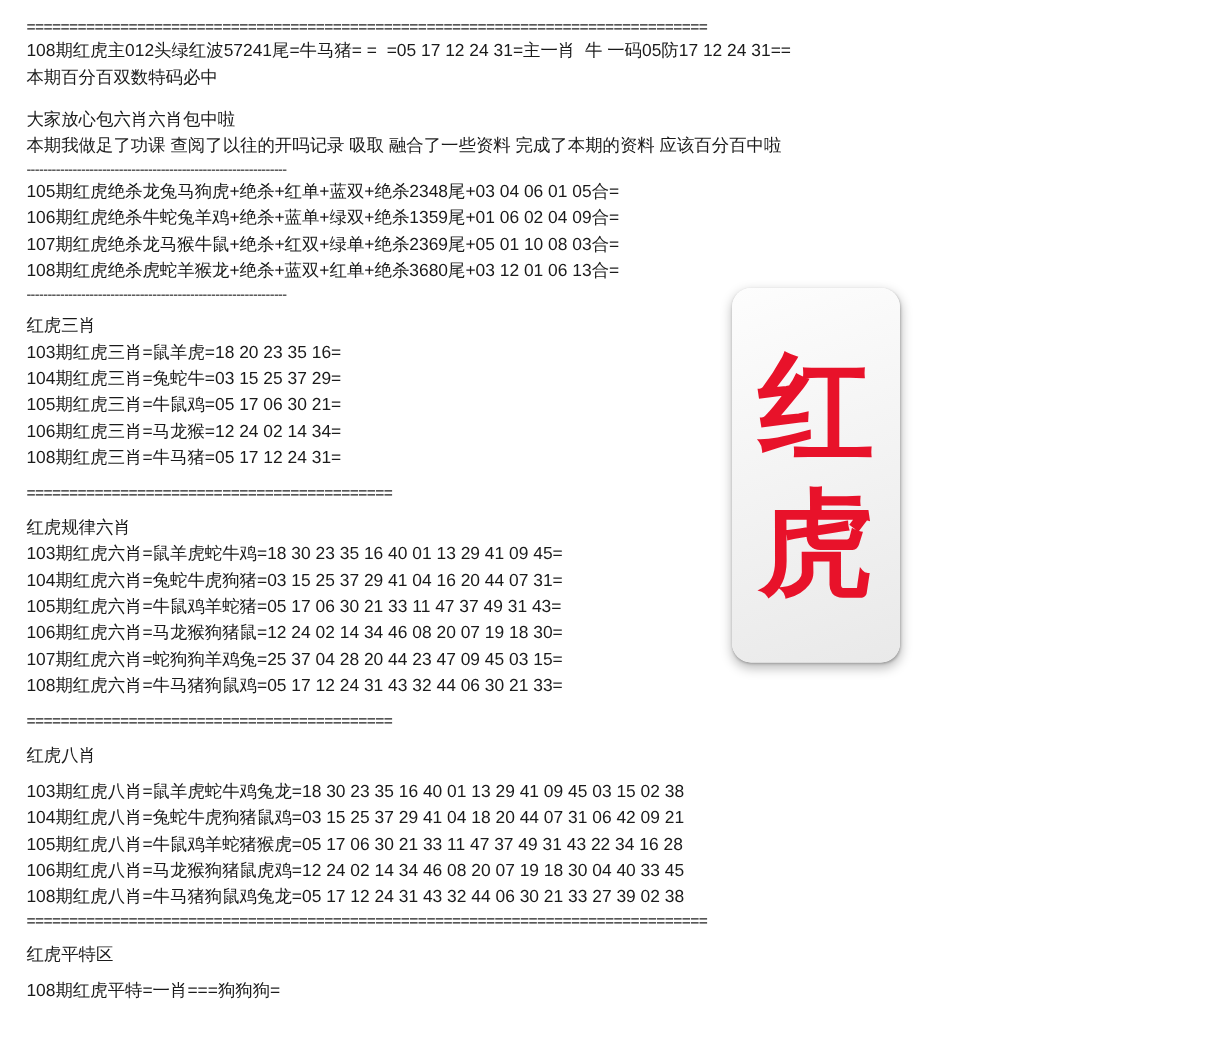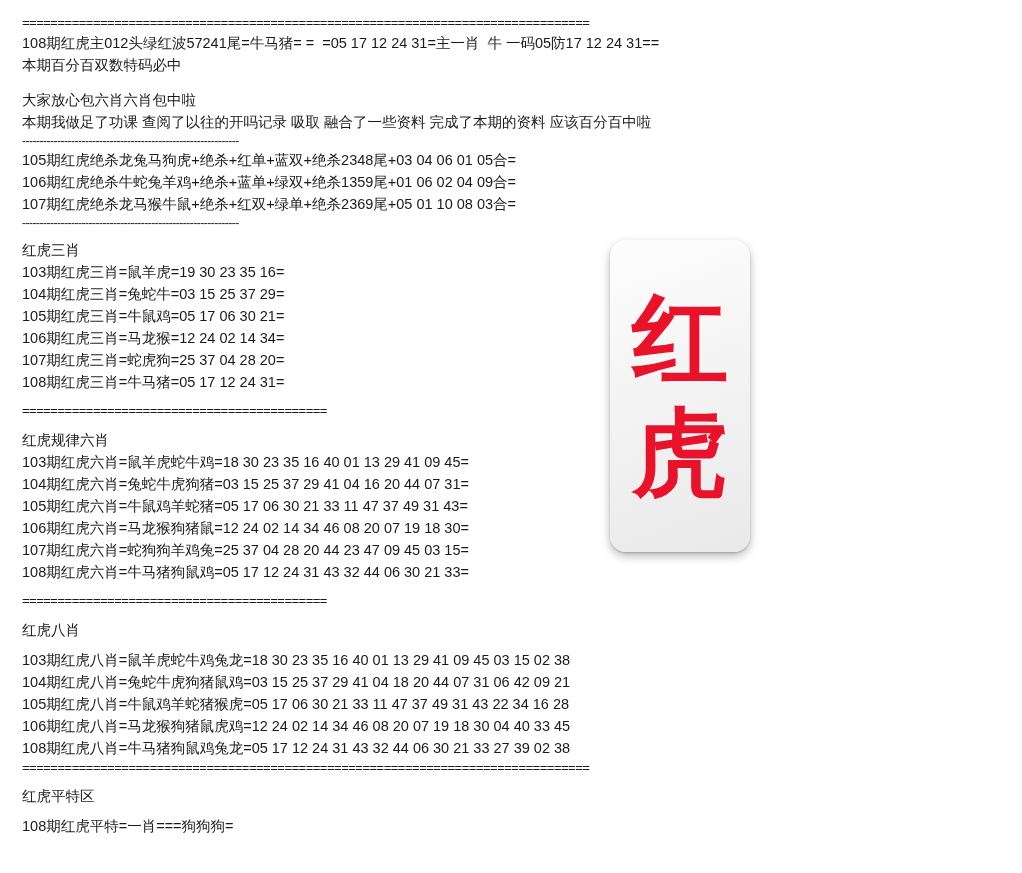--- a/index.html
+++ b/index.html
@@ -96,31 +96,31 @@
     <div class="spacer-md"></div>
 
     <div class="line">大家放心包六肖六肖包中啦</div>
     <div class="line">本期我做足了功课 查阅了以往的开吗记录 吸取 融合了一些资料 完成了本期的资料 应该百分百中啦</div>
 
     <div class="dash">--------------------------------------------------------------</div>
 
     <div class="line">105期红虎绝杀龙兔马狗虎+绝杀+红单+蓝双+绝杀2348尾+03 04 06 01 05合=</div>
     <div class="line">106期红虎绝杀牛蛇兔羊鸡+绝杀+蓝单+绿双+绝杀1359尾+01 06 02 04 09合=</div>
     <div class="line">107期红虎绝杀龙马猴牛鼠+绝杀+红双+绿单+绝杀2369尾+05 01 10 08 03合=</div>
+    <div class="line">108期红虎绝杀虎蛇羊猴龙+绝杀+蓝双+红单+绝杀3680尾+03 12 01 06 13合=</div>
 
     <div class="dash">--------------------------------------------------------------</div>
 
     <div class="spacer-sm"></div>
 
     <div class="line">红虎三肖</div>
-    <div class="line">103期红虎三肖=鼠羊虎=19 30 23 35 16=</div>
+    <div class="line">103期红虎三肖=鼠羊虎=18 20 23 35 16=</div>
     <div class="line">104期红虎三肖=兔蛇牛=03 15 25 37 29=</div>
     <div class="line">105期红虎三肖=牛鼠鸡=05 17 06 30 21=</div>
     <div class="line">106期红虎三肖=马龙猴=12 24 02 14 34=</div>
-    <div class="line">107期红虎三肖=蛇虎狗=25 37 04 28 20=</div>
     <div class="line">108期红虎三肖=牛马猪=05 17 12 24 31=</div>
 
     <div class="spacer-sm"></div>
     <div class="rule">===========================================</div>
     <div class="spacer-sm"></div>
 
     <div class="line">红虎规律六肖</div>
     <div class="line">103期红虎六肖=鼠羊虎蛇牛鸡=18 30 23 35 16 40 01 13 29 41 09 45=</div>
     <div class="line">104期红虎六肖=兔蛇牛虎狗猪=03 15 25 37 29 41 04 16 20 44 07 31=</div>
     <div class="line">105期红虎六肖=牛鼠鸡羊蛇猪=05 17 06 30 21 33 11 47 37 49 31 43=</div>

